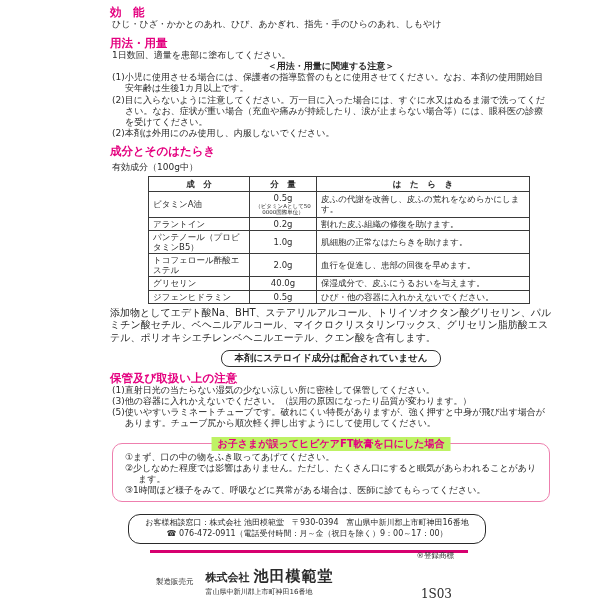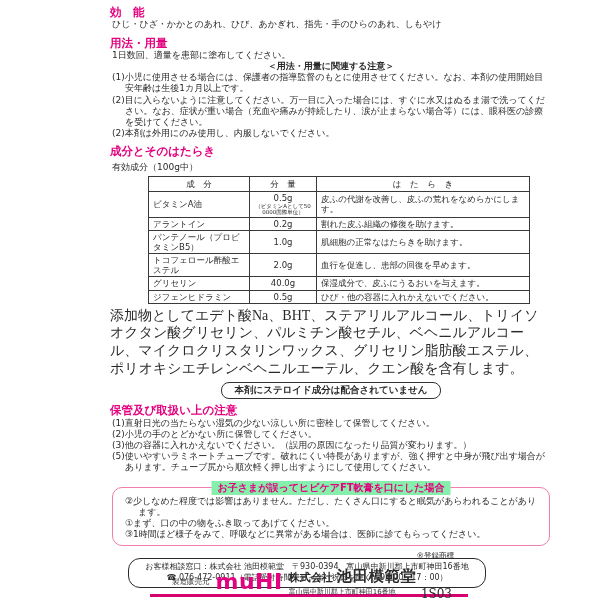--- a/index.html
+++ b/index.html
@@ -11,37 +11,37 @@
   .content{position:absolute;left:94px;top:5px;width:442px;margin-left:16px;}
   .sec-title{color:#e4007f;font-size:11.5px;font-weight:bold;line-height:1.25;margin:0;}
   .txt{font-size:9px;line-height:1.24;word-break:break-all;}
   .bold{font-weight:bold;text-align:center;}.mt4{margin-top:4px;}.mt5{margin-top:5px;}
   .num-item{font-size:9px;line-height:1.24;padding-left:13px;text-indent:-13px;word-break:break-all;margin-left:2px;}
   .indent{margin-left:2px;}
   
   .ing-sub{font-size:9px;margin-top:2px;}
   table.ing{border-collapse:collapse;margin:2px 0 3px 38px;}
   table.ing th,table.ing td{border:1px solid #3a3a3a;font-size:8.5px;line-height:1.2;padding:1px 4px;word-break:break-all;}
-  table.ing th{font-weight:normal;text-align:center;padding:2px 4px;}
+  table.ing th{font-weight:bold;text-align:center;padding:2px 4px;}
   td.c-name{width:92px;font-size:8px;}
   td.c-amt{width:58px;text-align:center;}
   td.c-eff{width:204px;}
   .amt-note{font-size:5.5px;line-height:1.15;text-align:center;}
-  .additives{font-size:14px;line-height:1.26;margin-top:3px;word-break:break-all;font-family:Liberation Serif, serif;}
+  .additives{font-size:10px;line-height:1.26;margin-top:3px;word-break:break-all;}
   .steroid-box{width:fit-content;margin:5px auto 2px auto;border:1.5px solid #333;border-radius:8px;padding:1px 12px;font-size:9.5px;font-weight:bold;}
   
   .accident-box{position:relative;border:1.5px solid #ee7fae;border-radius:10px;margin:13px 2px 0 2px;padding:8px 10px 5px 10px;}
-  .accident-title{position:absolute;top:-7px;left:50%;transform:translateX(-50%);background:#86efac;padding:0 6px;color:#e4007f;font-weight:bold;font-size:10px;white-space:nowrap;}
+  .accident-title{position:absolute;top:-7px;left:50%;transform:translateX(-50%);background:#bef264;padding:0 6px;color:#e4007f;font-weight:bold;font-size:10px;white-space:nowrap;}
   
   .contact-box{margin:12px 0 0 18px;width:340px;border:1.5px solid #2a2a2a;border-radius:12px;padding:3px 8px;text-align:center;}
   .contact-box div{font-size:8px;line-height:1.35;white-space:nowrap;}
   .divider{height:3px;background:#d6006f;width:318px;margin:6px 0 0 40px;}
   
   .trademark{position:absolute;right:146px;top:551px;font-size:7.5px;color:#2a2a2a;}
-  .footer-row{position:absolute;left:172px;top:567px;display:flex;align-items:center;gap:6px;}
+  .footer-row{position:absolute;left:156px;top:567px;display:flex;align-items:center;gap:12px;}
   .mfg-label{font-size:7.5px;}
   .muhi-logo{color:#e4007f;font-weight:bold;font-size:22px;letter-spacing:0.5px;line-height:1;}
   .company-line{display:flex;align-items:baseline;gap:4px;}
   .company-prefix{font-size:11px;font-weight:bold;}
   .company-name{font-size:15px;font-weight:bold;letter-spacing:1px;}
   .company-address{font-size:7px;margin-top:1px;}
   .lot-code{position:absolute;right:148px;top:587px;font-size:12px;font-family:"DejaVu Serif","Liberation Serif",serif;}
 </style>
 </head>
 <body>
@@ -103,42 +103,40 @@
           <td class="c-amt">0.5g</td>
           <td class="c-eff">ひび・他の容器に入れかえないでください。</td>
         </tr>
       </tbody>
     </table>
     <div class="additives">添加物としてエデト酸Na、BHT、ステアリルアルコール、トリイソオクタン酸グリセリン、パルミチン酸セチル、ベヘニルアルコール、マイクロクリスタリンワックス、グリセリン脂肪酸エステル、ポリオキシエチレンベヘニルエーテル、クエン酸を含有します。</div>
     <div class="steroid-box">本剤にステロイド成分は配合されていません</div>
 
     <div class="sec-title mt4">保管及び取扱い上の注意</div>
     <div class="num-item">(1)直射日光の当たらない湿気の少ない涼しい所に密栓して保管してください。</div>
-    <div class="num-item">(2)小児の手のとどかない所に保管してください。</div>
     <div class="num-item">(3)他の容器に入れかえないでください。（誤用の原因になったり品質が変わります。）</div>
     <div class="num-item">(5)使いやすいラミネートチューブです。破れにくい特長がありますが、強く押すと中身が飛び出す場合があります。チューブ尻から順次軽く押し出すようにして使用してください。</div>
 
     <div class="accident-box">
       <div class="accident-title">お子さまが誤ってヒビケアFT軟膏を口にした場合</div>
+      <div class="num-item">①まず、口の中の物をふき取ってあげてください。</div>
       <div class="num-item">②少しなめた程度では影響はありません。ただし、たくさん口にすると眠気があらわれることがあります。</div>
-      <div class="num-item">①まず、口の中の物をふき取ってあげてください。</div>
       <div class="num-item">③1時間ほど様子をみて、呼吸などに異常がある場合は、医師に診てもらってください。</div>
     </div>
 
     <div class="contact-box">
       <div>お客様相談窓口：株式会社 池田模範堂　〒930-0394　富山県中新川郡上市町神田16番地</div>
       <div>☎ 076-472-0911（電話受付時間：月～金（祝日を除く）9：00～17：00）</div>
     </div>
     <div class="divider"></div>
   </div>
 
   <div class="trademark">®登録商標</div>
   <div class="footer-row">
     <div class="mfg-label">製造販売元</div>
-    <div class="muhi-logo">muHI</div>
     <div>
       <div class="company-line">
         <span class="company-prefix">株式会社</span>
         <span class="company-name">池田模範堂</span>
       </div>
       <div class="company-address">富山県中新川郡上市町神田16番地</div>
     </div>
   </div>
   <div class="lot-code">1S03</div>
 </div>

